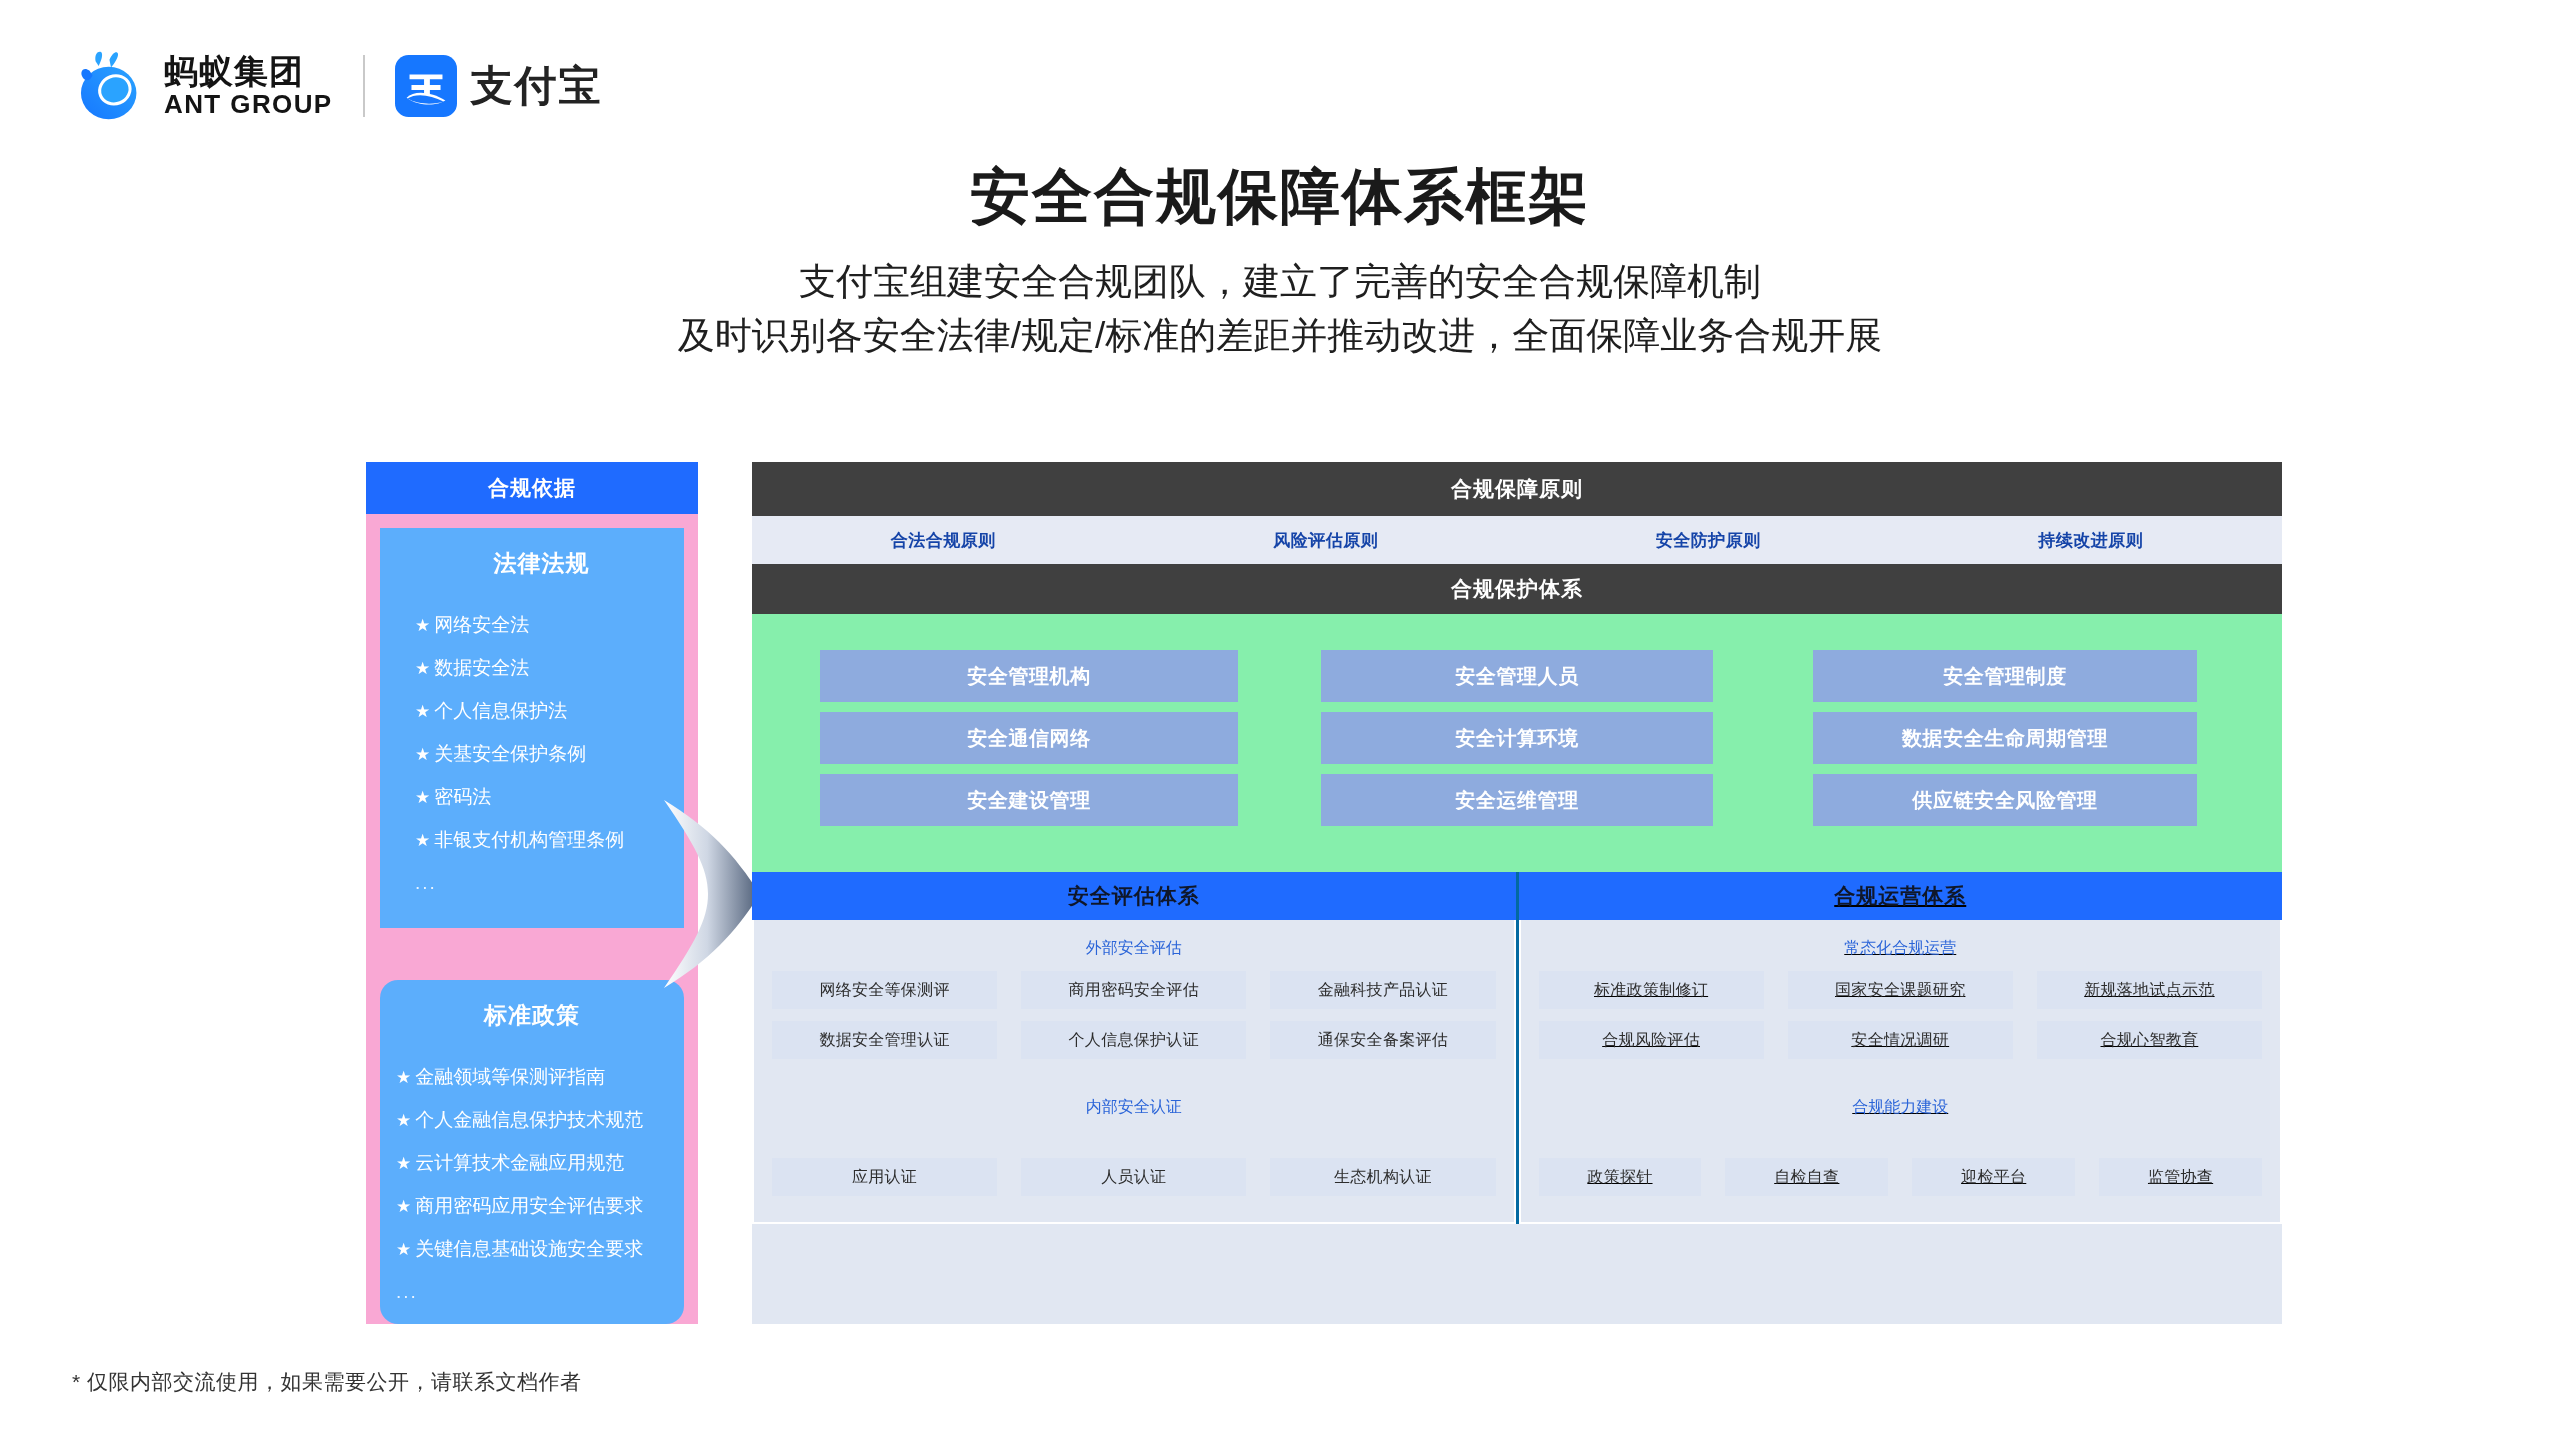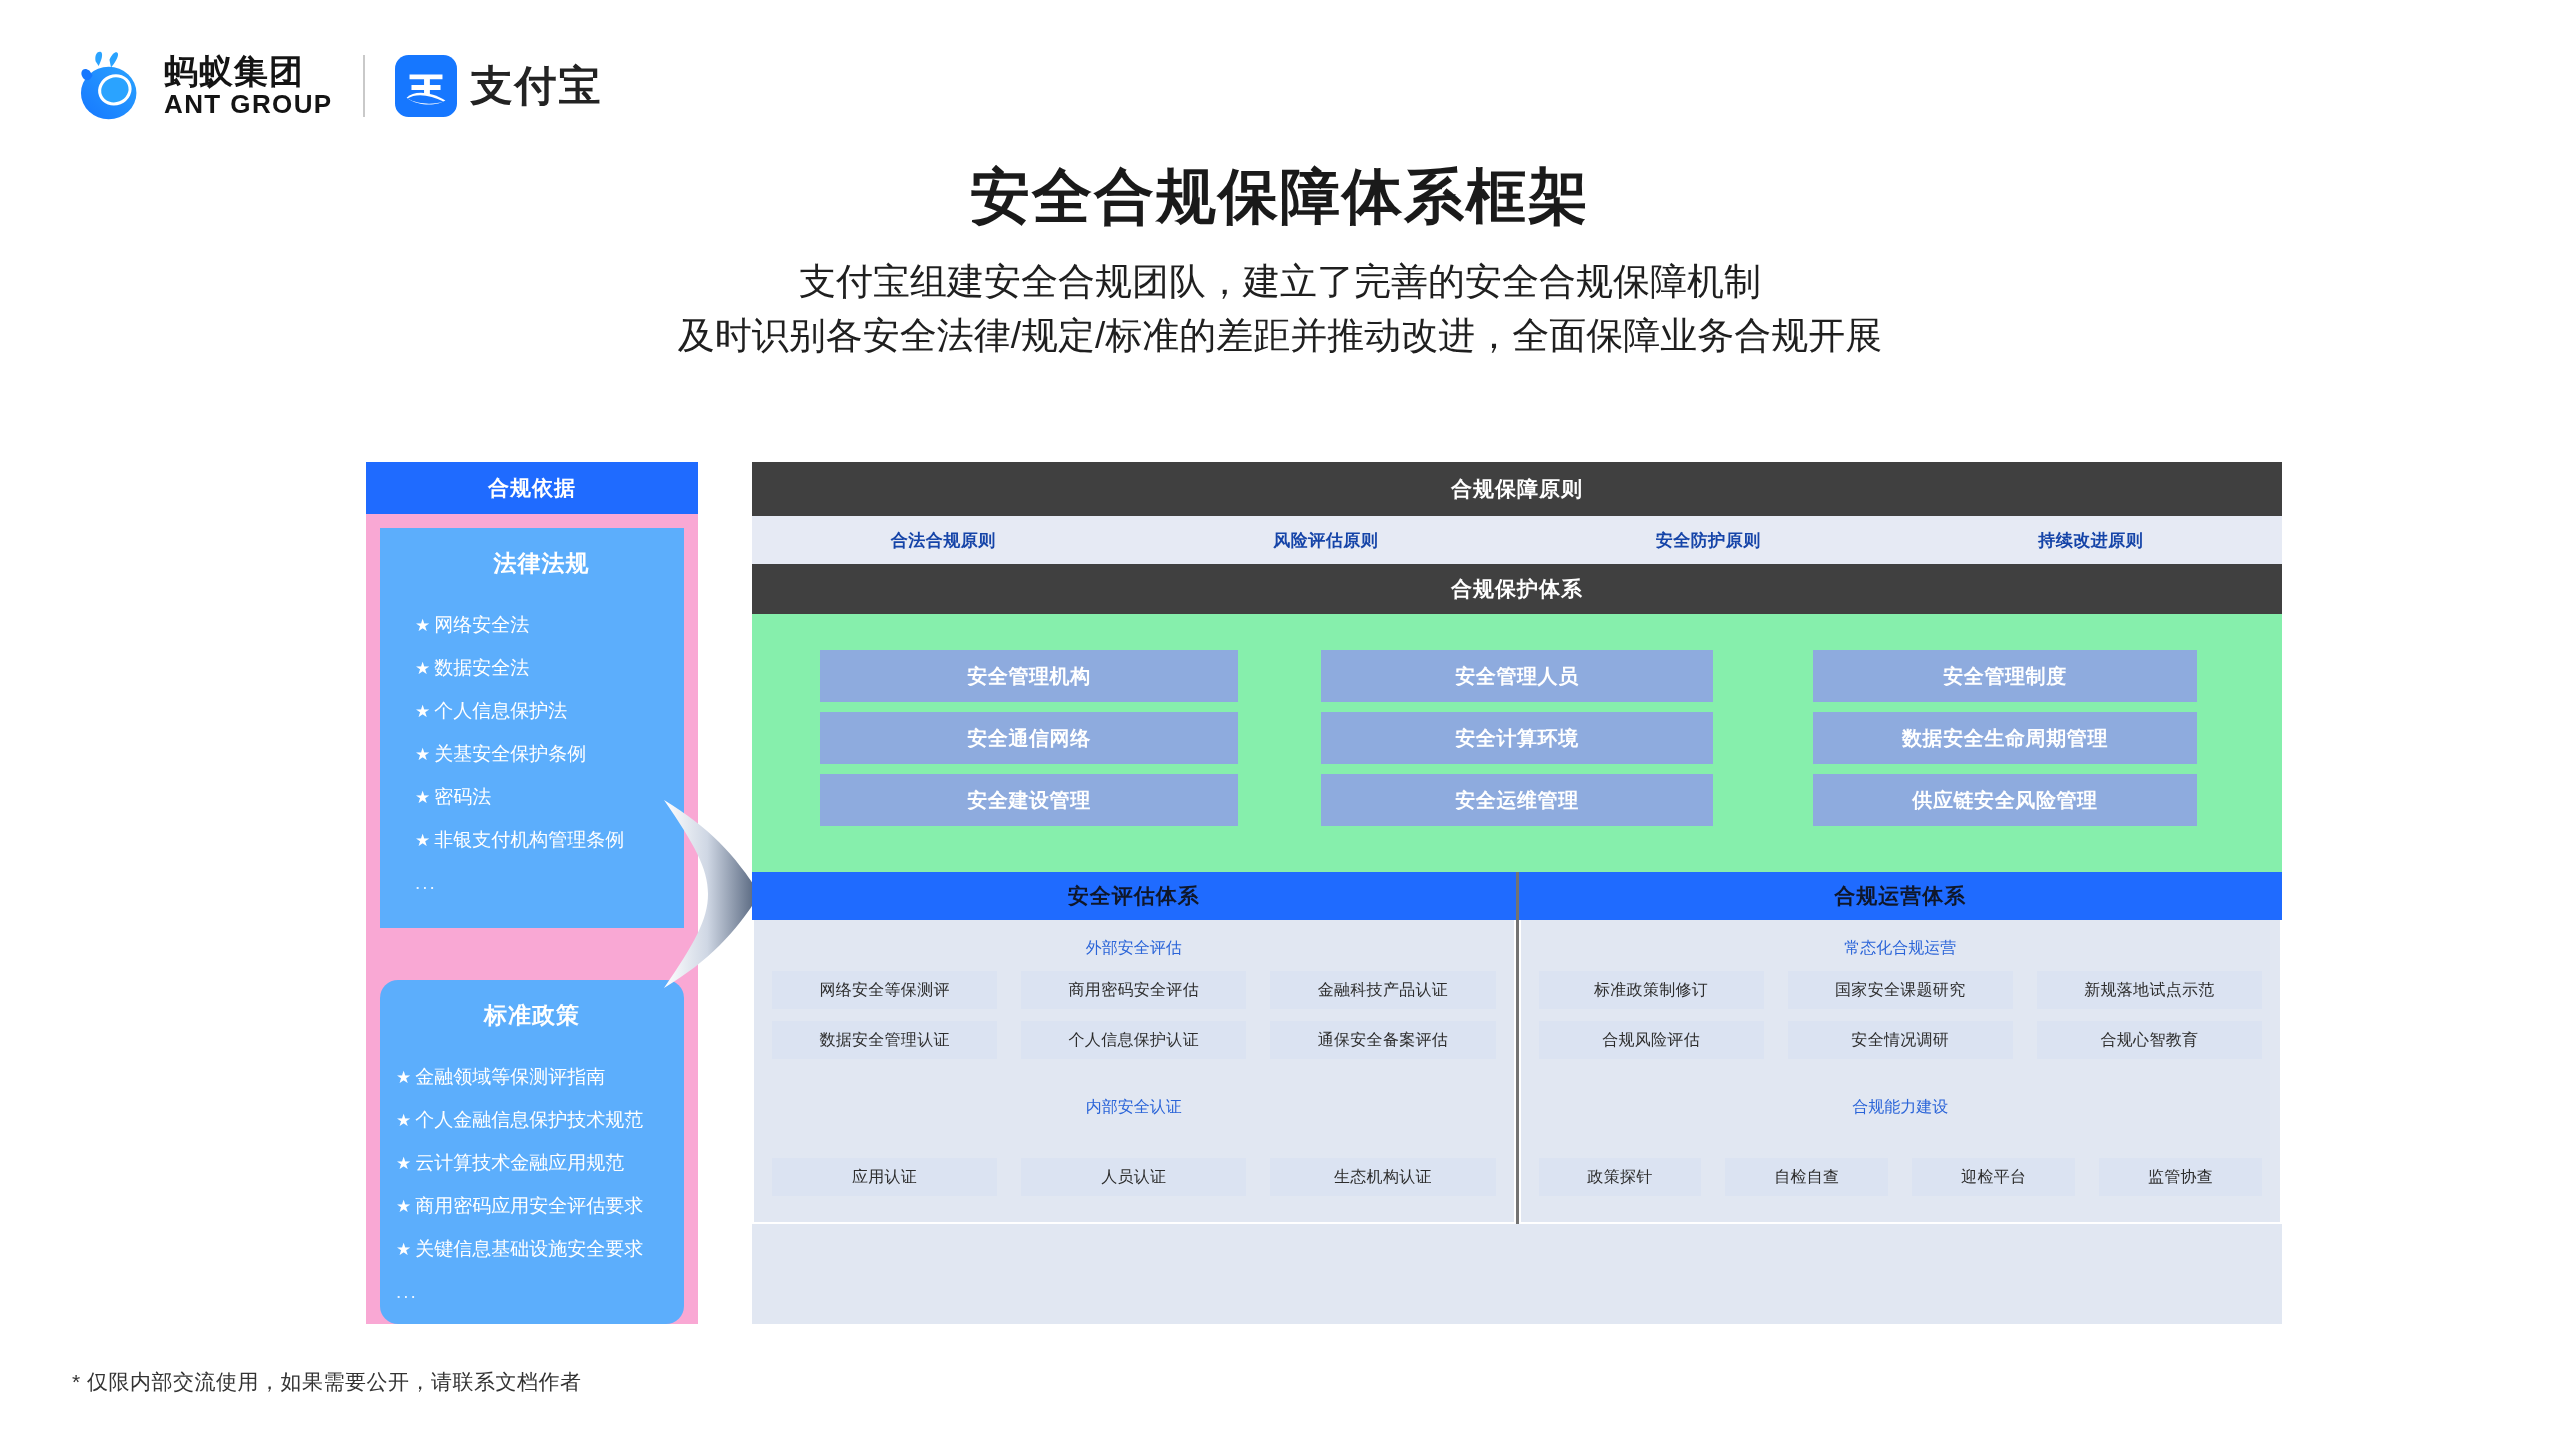--- a/index.html
+++ b/index.html
@@ -229,21 +229,21 @@
   
   .bottom-systems {
     display: flex;
     height: 352px;
   }
   .sys-col {
     flex: 1 1 0;
     display: flex;
     flex-direction: column;
   }
-  .sys-col + .sys-col { border-left: 3px solid #737373; }
+  .sys-col + .sys-col { border-left: 3px solid #0369a1; text-decoration: underline; }
   .sys-head {
     height: 48px;
     background: #1f6bff;
     color: #0f172a;
     font-size: 21px;
     font-weight: 700;
     letter-spacing: 1px;
     display: flex; align-items: center; justify-content: center;
   }
   .sys-body {

